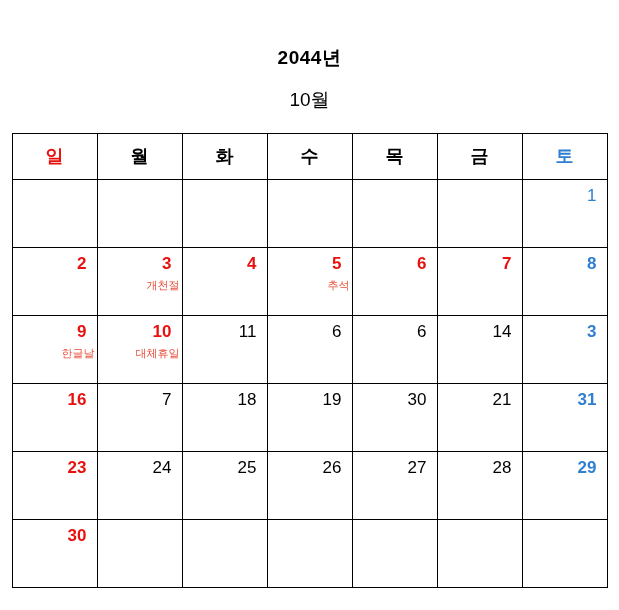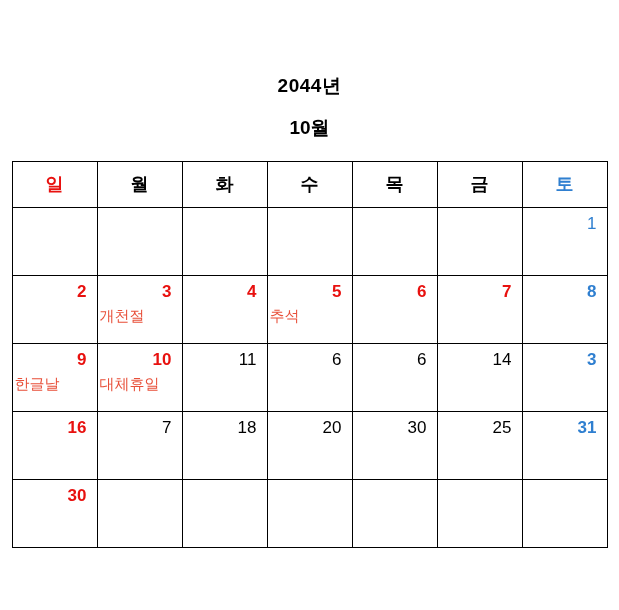--- a/index.html
+++ b/index.html
@@ -17,31 +17,30 @@
   }
   .page {
     width: 619px;
     height: 610px;
     box-sizing: border-box;
     padding: 0;
   }
   .title-block {
     text-align: center;
     padding-top: 48px;
-    margin-top: 28px;
   }
   .title-year {
     font-size: 19px;
     font-weight: bold;
     letter-spacing: 0.5px;
     line-height: 1.1;
   }
   .title-month {
     font-size: 19px;
-    font-weight: bold;
+    font-weight: normal;
     margin-top: 21px;
     line-height: 1.1;
   }
   table.calendar {
     border-collapse: collapse;
     margin: 22px auto 0 auto;
     width: 588px;
     table-layout: fixed;
   }
   table.calendar th,
@@ -67,22 +66,22 @@
     text-align: right;
     padding: 7px 10px 0 0;
     font-size: 17px;
     line-height: 1.1;
   }
   .daynum.bold {
     font-weight: bold;
   }
   .holiday-label {
     display: block;
-    text-align: left;
-    font-size: 15px;
+    text-align: right;
+    font-size: 11px;
     color: #e8503a;
     padding: 6px 2px 0 2px;
     line-height: 1.2;
     white-space: nowrap;
   }
   .sun { color: #e8110f; }
   .sat { color: #2f7fd0; }
   .wk  { color: #000000; }
   .hd  { color: #e8110f; }
   .empty { }
@@ -175,30 +174,53 @@
           <td>
             <span class="daynum sun bold">16</span>
           </td>
           <td>
             <span class="daynum wk">7</span>
           </td>
           <td>
             <span class="daynum wk">18</span>
           </td>
           <td>
-            <span class="daynum wk">20</span>
+            <span class="daynum wk">19</span>
           </td>
           <td>
             <span class="daynum wk">30</span>
           </td>
           <td>
+            <span class="daynum wk">21</span>
+          </td>
+          <td>
+            <span class="daynum sat bold">31</span>
+          </td>
+        </tr>
+        <tr>
+          <td>
+            <span class="daynum sun bold">23</span>
+          </td>
+          <td>
+            <span class="daynum wk">24</span>
+          </td>
+          <td>
             <span class="daynum wk">25</span>
           </td>
           <td>
-            <span class="daynum sat bold">31</span>
+            <span class="daynum wk">26</span>
+          </td>
+          <td>
+            <span class="daynum wk">27</span>
+          </td>
+          <td>
+            <span class="daynum wk">28</span>
+          </td>
+          <td>
+            <span class="daynum sat bold">29</span>
           </td>
         </tr>
         <tr>
           <td>
             <span class="daynum sun bold">30</span>
           </td>
           <td class="empty"></td>
           <td class="empty"></td>
           <td class="empty"></td>
           <td class="empty"></td>

